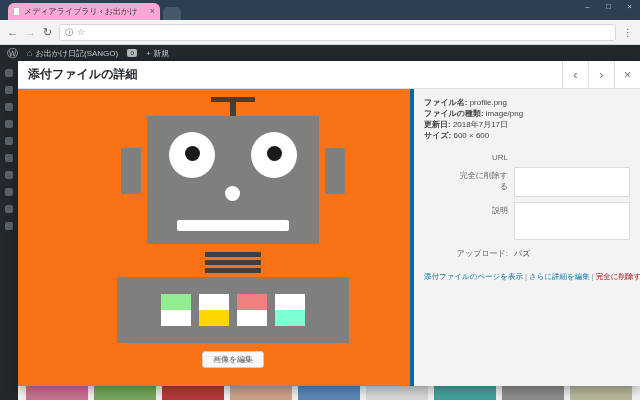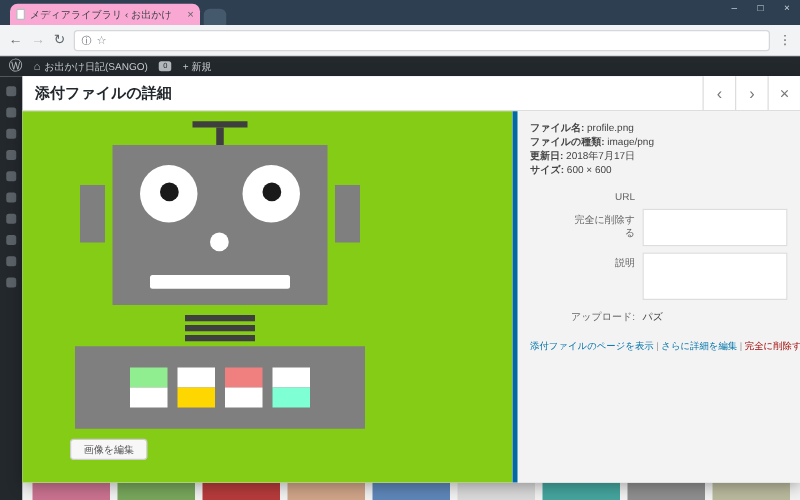--- a/index.html
+++ b/index.html
@@ -48,21 +48,21 @@
   .thumb{width:62px;height:14px;flex-shrink:0;}
   
   .modal{position:absolute;left:18px;top:0;right:0;bottom:14px;background:#fff;
          box-shadow:0 3px 12px rgba(0,0,0,.35);display:flex;flex-direction:column;}
   .modal-header{height:28px;border-bottom:1px solid #ddd;display:flex;align-items:stretch;flex-shrink:0;}
   .modal-title{font-size:12px;font-weight:bold;color:#23282d;padding-left:10px;flex:1;
                display:flex;align-items:center;}
   .nav-btn{width:26px;border-left:1px solid #ddd;display:flex;align-items:center;justify-content:center;
            color:#777;font-size:13px;cursor:pointer;background:#fff;}
   .modal-body{flex:1;display:flex;min-height:0;}
-  .image-area{flex:1;display:flex;flex-direction:column;align-items:flex-start;padding-top:8px;background:#84cc16;padding-left:38px;}
+  .image-area{flex:1;display:flex;flex-direction:column;align-items:center;padding-top:8px;background:#f97316;padding-left:38px;}
   
   .robot{position:relative;width:240px;height:246px;flex-shrink:0;}
   .antenna-bar{position:absolute;left:98px;top:0;width:44px;height:5px;background:#3f3f3f;}
   .antenna-stem{position:absolute;left:117px;top:5px;width:6px;height:14px;background:#3f3f3f;}
   .head{position:absolute;left:34px;top:19px;width:172px;height:128px;background:#7f7f7f;}
   .ear{position:absolute;top:51px;width:20px;height:46px;background:#7f7f7f;}
   .ear.left{left:8px;} .ear.right{right:8px;}
   .eye{position:absolute;top:16px;width:46px;height:46px;border-radius:50%;background:#fff;}
   .eye.left{left:22px;} .eye.right{right:22px;}
   .pupil{position:absolute;left:16px;top:14px;width:15px;height:15px;border-radius:50%;background:#1a1a1a;}

